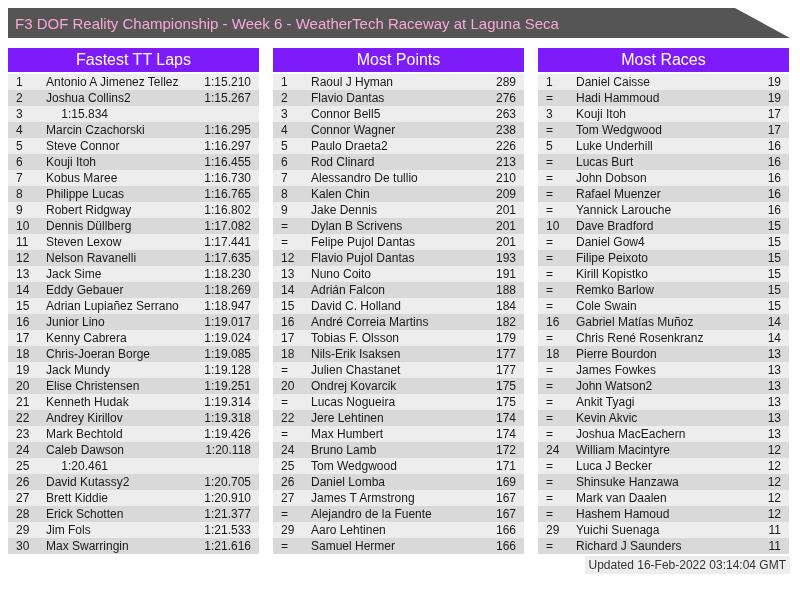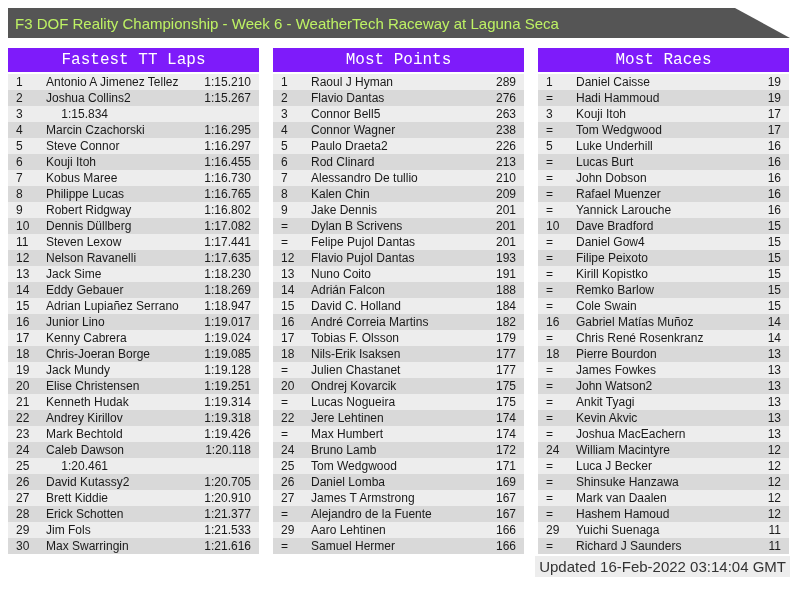--- a/index.html
+++ b/index.html
@@ -9,21 +9,21 @@
     font-family: "Liberation Sans", sans-serif;
     position: relative;
     overflow: hidden;
     color: #1a1a1a;
   }
   .banner {
     position: absolute;
     left: 8px; top: 8px;
     width: 782px; height: 30px;
     background: #555555;
-    color: #bef264;
+    color: #f9a8d4;
     display: flex;
     align-items: center;
     padding-left: 7px;
     box-sizing: border-box;
     font-size: 15px;
     clip-path: polygon(0 0, calc(100% - 55px) 0, 100% 100%, 0 100%);
   }
   .boards {
     position: absolute;
     left: 8px; top: 48px;
@@ -36,21 +36,20 @@
     flex: 0 0 251px;
   }
   .board-title {
     background: #7e1bfa;
     color: #ffffff;
     text-align: center;
     font-size: 16px;
     height: 24px;
     line-height: 24px;
     margin-bottom: 2px;
-    font-family: Liberation Mono, monospace;
   }
   .row {
     display: flex;
     height: 16px;
     line-height: 16px;
     font-size: 12px;
     align-items: center;
   }
   .row.odd  { background: #ededed; }
   .row.even { background: #d9d9d9; }
@@ -68,21 +67,21 @@
     flex: 0 0 62px;
     width: 62px;
     text-align: right;
     padding-right: 8px;
   }
   .footer-updated {
     position: absolute;
     right: 10px;
     top: 556px;
     background: #ededed;
-    font-size: 15px;
+    font-size: 12px;
     color: #333333;
     padding: 2px 4px;
   }
 </style>
 </head>
 <body>
 
 <div class="banner">
   <span>F3 DOF Reality Championship - Week 6 - WeatherTech Raceway at Laguna Seca</span>
 </div>

